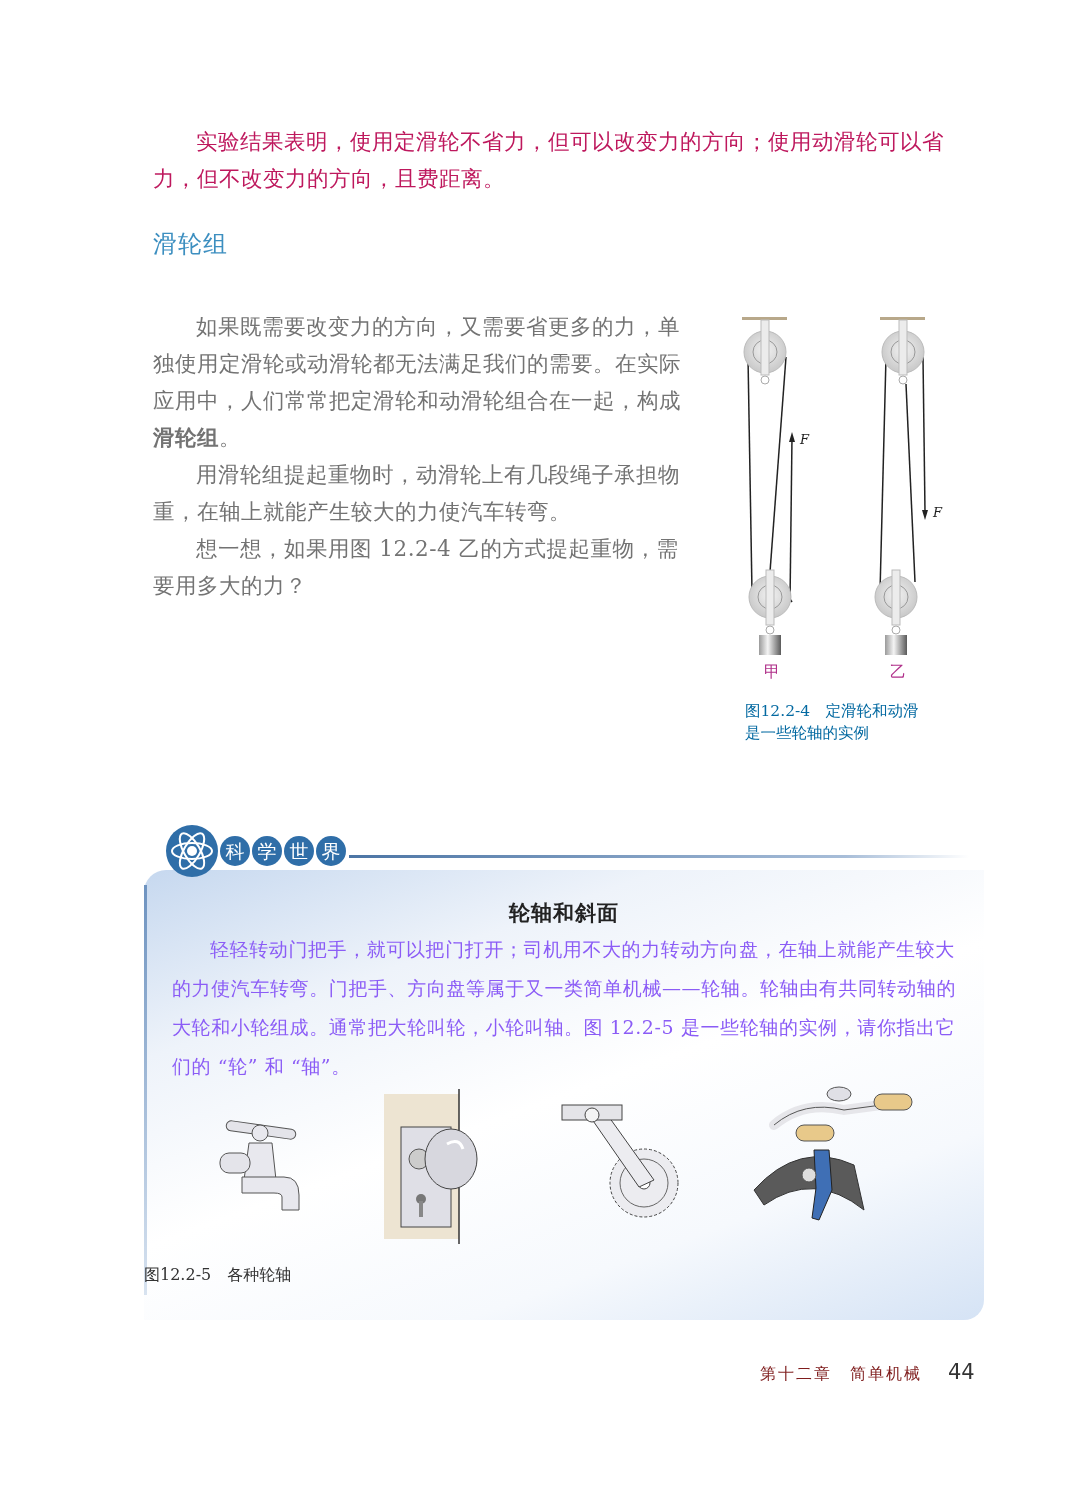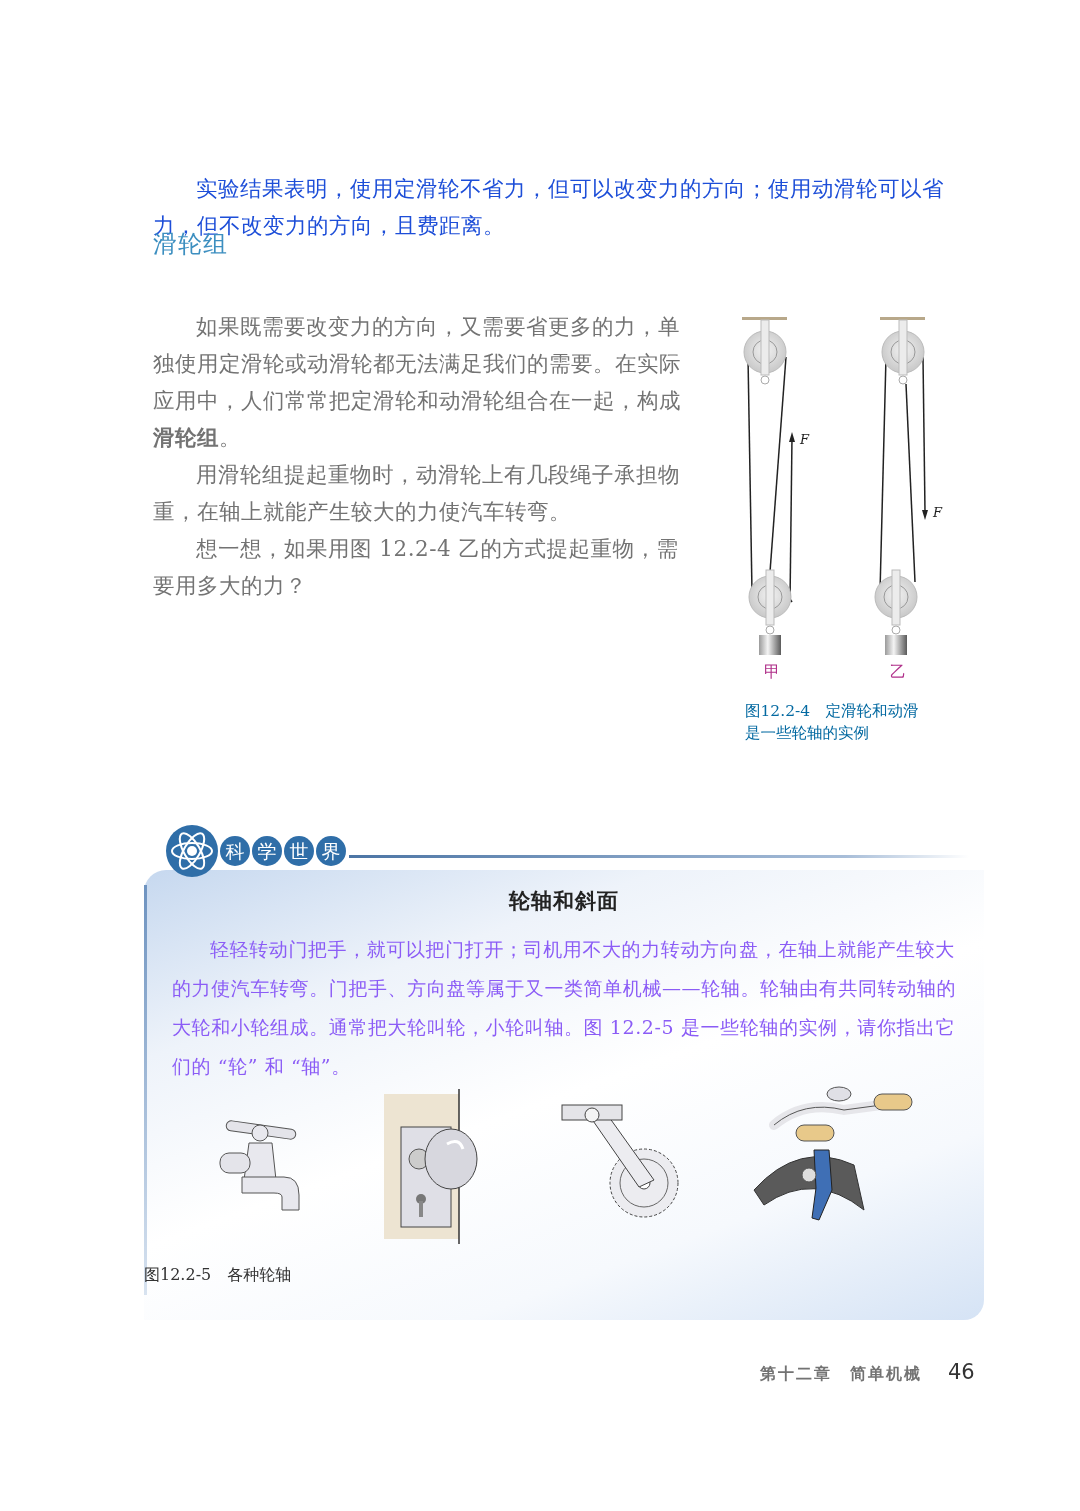--- a/index.html
+++ b/index.html
@@ -1,19 +1,19 @@
 <!DOCTYPE html>
 <html><head>
 <meta charset="utf-8">
 <style>
   * { box-sizing: border-box; margin: 0; padding: 0; }
   html, body { width: 1080px; height: 1511px; background: #ffffff; }
   body { position: relative; font-family: "DejaVu Serif", "Liberation Serif", serif; color: #222; overflow: hidden; }
 
-  .para { position: absolute; font-size: 21.5px; line-height: 37px; color: #1d4ed8; letter-spacing: 0.5px; margin-top: 47px; }
+  .para { position: absolute; font-size: 21.5px; line-height: 37px; color: #be185d; letter-spacing: 0.5px; }
   .indent { text-indent: 2em; }
   .intro { left: 153px; top: 123px; width: 830px; }
   .section-title { position: absolute; left: 153px; top: 228px; font-family: "DejaVu Sans", "Liberation Sans", sans-serif; font-size: 24px; color: #3d8fc0; letter-spacing: 1px; }
   .body-col { position: absolute; left: 153px; top: 308px; width: 540px; font-size: 21.5px; line-height: 37px; color: #737373; letter-spacing: 0.5px; }
   .body-col p { text-indent: 2em; }
   .body-col .bold { font-weight: bold; font-family: "DejaVu Sans", "Liberation Sans", sans-serif; }
   .frac { display: inline-block; vertical-align: middle; text-align: center; font-size: 18px; line-height: 18px; margin: 0 6px; text-indent: 0; }
   .frac .num { display: block; border-bottom: 1px solid #222; padding: 0 2px; }
   .frac .den { display: block; }
 
@@ -24,27 +24,27 @@
   
   .sci-box { position: absolute; left: 144px; top: 855px; width: 840px; height: 465px; }
   .sci-bg { position: absolute; left: 0; top: 15px; width: 840px; height: 450px;
             background: linear-gradient(160deg, #c6d8ef 0%, #eef3fa 25%, #ffffff 50%, #f6f9fd 75%, #d5e3f5 100%);
             border-radius: 22px 0 20px 0; }
   .sci-left-border { position: absolute; left: 0; top: 30px; width: 3px; height: 410px; background: linear-gradient(#6e93c0, #d8e3f0); }
   .sci-top-line { position: absolute; left: 205px; top: 0; width: 620px; height: 3px; background: linear-gradient(90deg, #4c75a5, #a7bdd8 80%, rgba(200,215,235,0)); }
   .sci-badge { position: absolute; left: 22px; top: -30px; display: flex; align-items: center; }
   .atom { width: 52px; height: 52px; border-radius: 50%; background: #2f6ea8; position: relative; }
   .badge-char { width: 30px; height: 30px; border-radius: 50%; background: #2f6ea8; color: #fff; font-family: "DejaVu Sans", "Liberation Sans", sans-serif; font-size: 19px; line-height: 30px; text-align: center; margin-left: 2px; }
-  .sci-title { position: absolute; left: 0; width: 840px; top: 32px; text-align: center; font-family: "DejaVu Sans", "Liberation Sans", sans-serif; font-size: 21px; font-weight: bold; color: #222; letter-spacing: 1px; }
+  .sci-title { position: absolute; left: 0; width: 840px; top: 44px; text-align: center; font-family: "DejaVu Sans", "Liberation Sans", sans-serif; font-size: 21px; font-weight: bold; color: #222; letter-spacing: 1px; }
   .sci-text { position: absolute; left: 28px; top: 75px; width: 795px; font-size: 19px; line-height: 39px; color: #8b5cf6; letter-spacing: 0.6px; }
   .sci-text p { text-indent: 2em; }
   .sci-figs { position: absolute; left: 60px; top: 240px; width: 720px; height: 180px; }
   .sci-caption { position: absolute; left: 0; width: 700px; top: 410px; text-align: left; font-size: 16px; color: #333; }
 
-  .footer { position: absolute; left: 760px; top: 1364px; font-size: 16px; color: #737373; letter-spacing: 2px; font-weight: bold; }
+  .footer { position: absolute; left: 760px; top: 1364px; font-size: 16px; color: #7f1d1d; letter-spacing: 2px; }
   .page-num { position: absolute; left: 948px; top: 1360px; font-family: "DejaVu Sans", "Liberation Sans", sans-serif; font-size: 21px; color: #333; }
 </style>
 </head>
 <body>
 
 <div class="para intro indent">实验结果表明，使用定滑轮不省力，但可以改变力的方向；使用动滑轮可以省力，但不改变力的方向，且费距离。</div>
 
 <div class="section-title">滑轮组</div>
 
 <div class="body-col">
@@ -170,13 +170,13 @@
       <path d="M30 45 Q60 20 100 30 L160 22" fill="none" stroke="#555" stroke-width="1"></path>
       <rect x="130" y="14" width="38" height="16" rx="8" fill="#e8c98a" stroke="#555"></rect>
       <rect x="52" y="45" width="38" height="16" rx="8" fill="#e8c98a" stroke="#555"></rect>
       <ellipse cx="95" cy="14" rx="12" ry="7" fill="#e0e0e6" stroke="#555"></ellipse>
     </svg>
   </div>
   <div class="sci-caption">图12.2-5　各种轮轴</div>
 </div>
 
 <div class="footer">第十二章　简单机械</div>
-<div class="page-num">46</div>
+<div class="page-num">44</div>
 
 </body></html>

